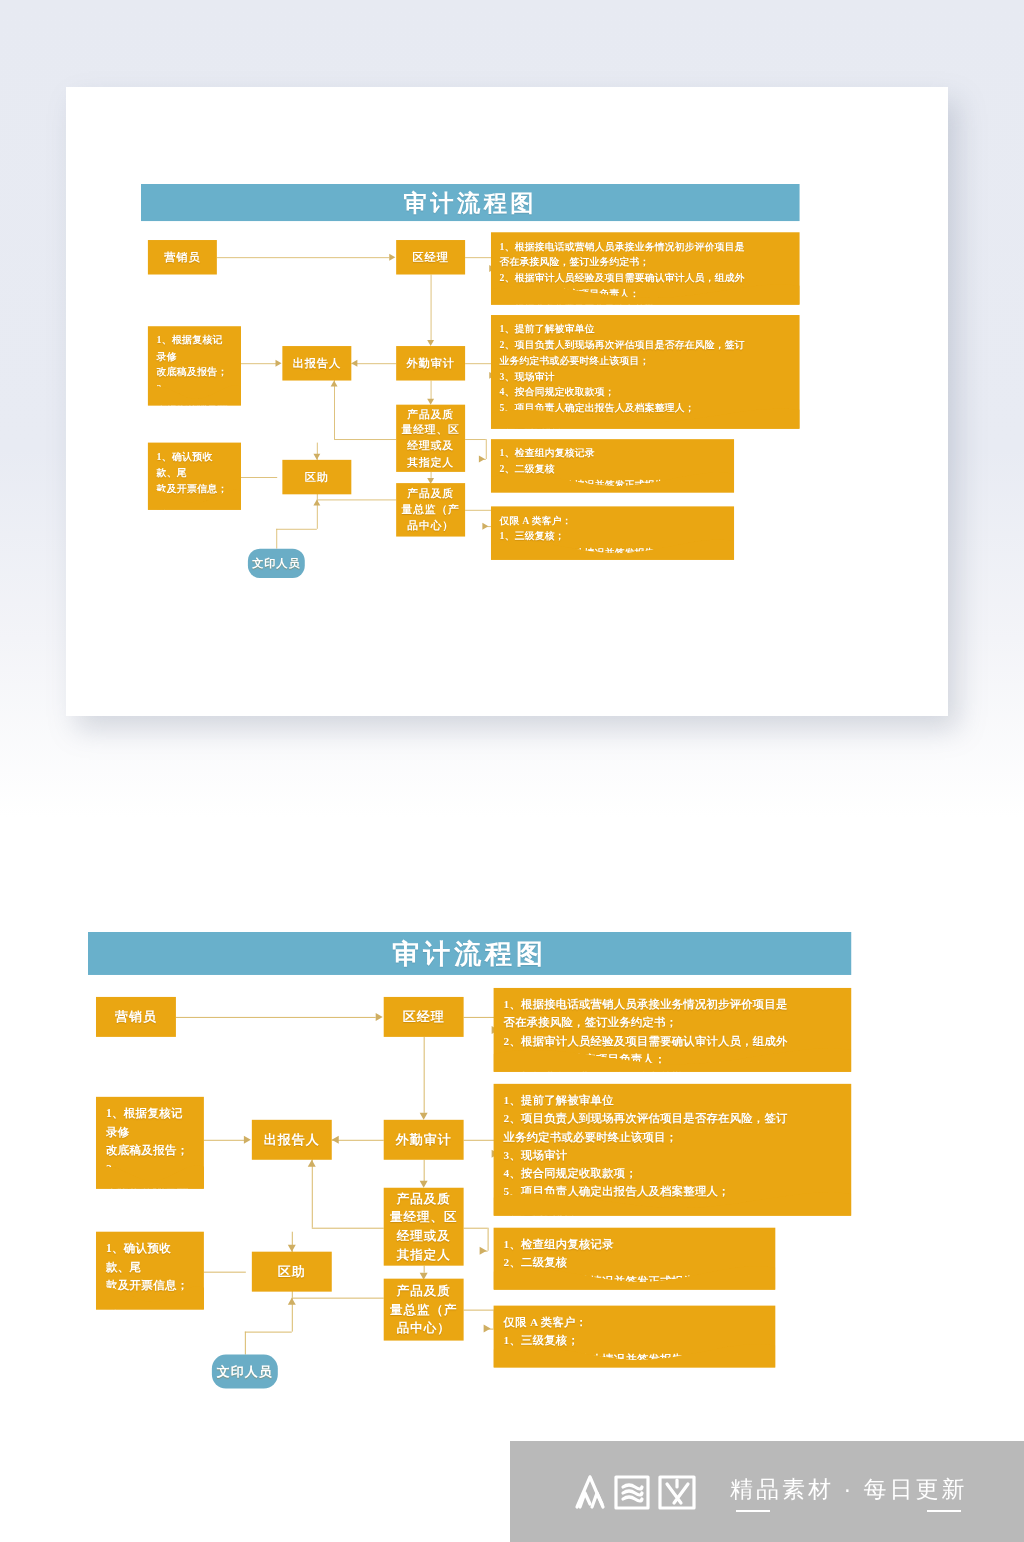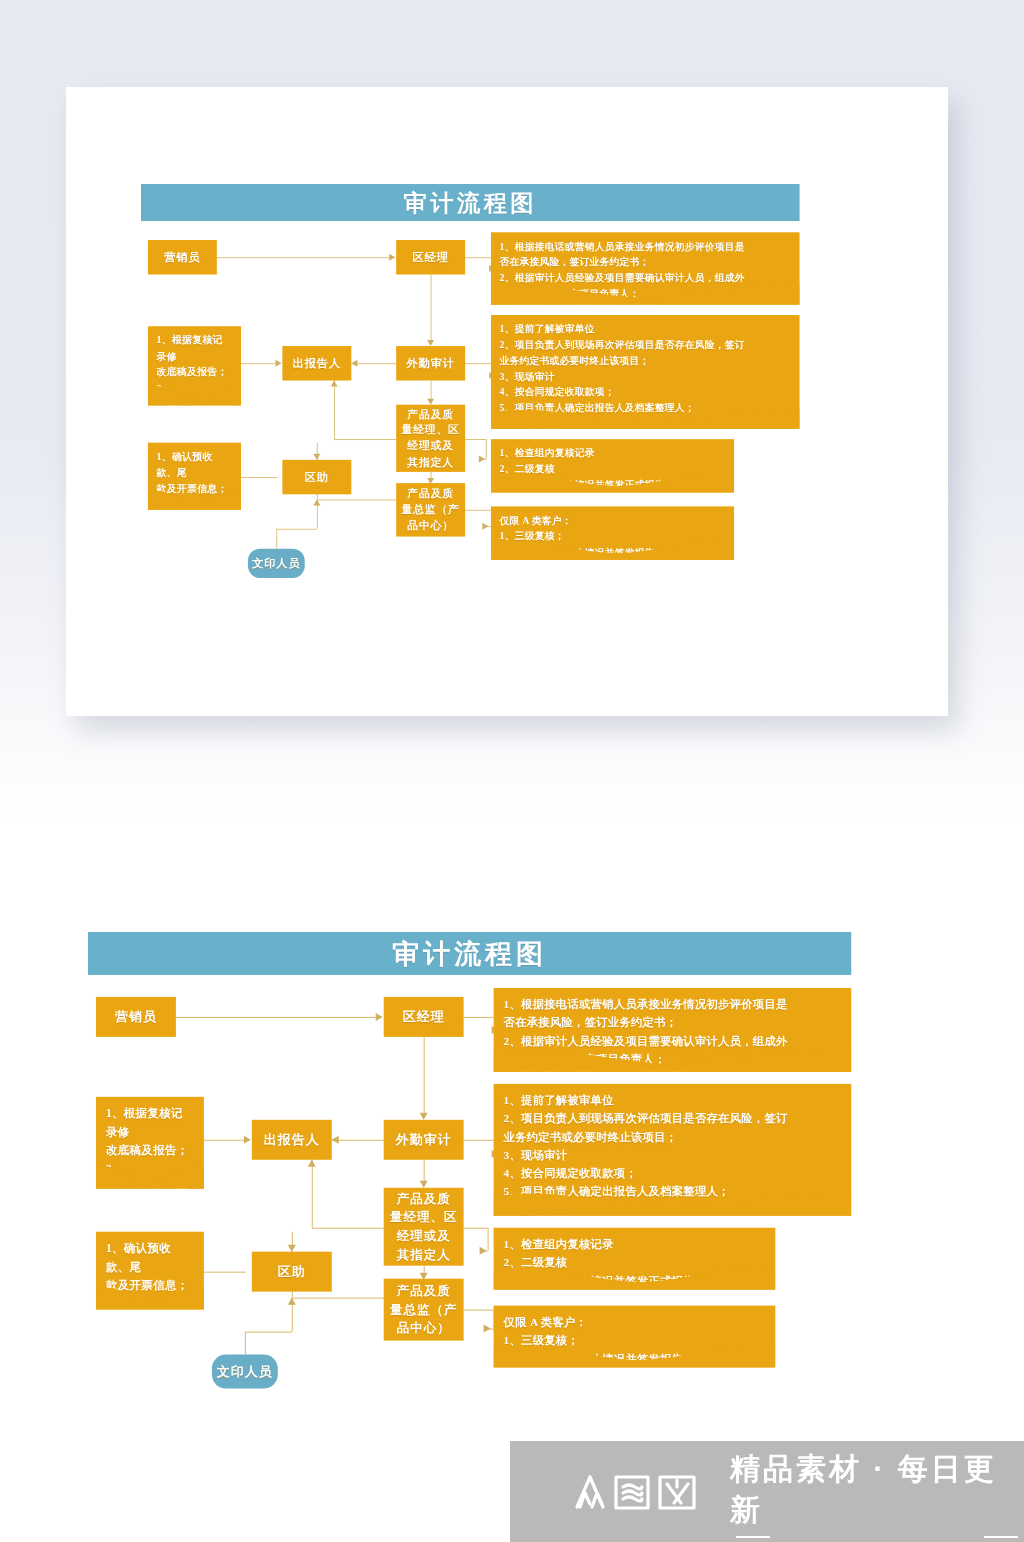--- a/index.html
+++ b/index.html
@@ -94,21 +94,21 @@
 
   
   .wm {
     position:absolute; left:510px; top:1441px; width:514px; height:101px;
     background:#b9b9b9;
     display:flex; align-items:center; gap:10px; padding-left:58px;
   }
   .wm-logo { display:flex; align-items:center; gap:3px; }
   .wm-logo svg { display:block; }
   .wm-text {
-    color:#ffffff; font-size:30px; letter-spacing:3px; font-weight:700;
+    color:#ffffff; font-size:23px; letter-spacing:3px; font-weight:400;
     font-family:"Liberation Sans","DejaVu Sans",sans-serif;
     position:relative; padding-bottom:4px;
   }
   .wm-text::before, .wm-text::after {
     content:""; position:absolute; bottom:-3px; height:2px; width:34px; background:#fff;
   }
   .wm-text::before { left:6px; }
   .wm-text::after { right:6px; }
 </style>
 </head>

